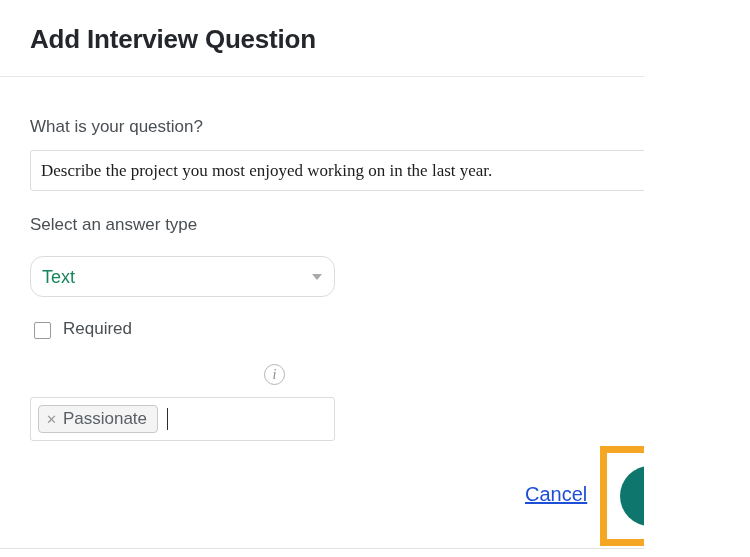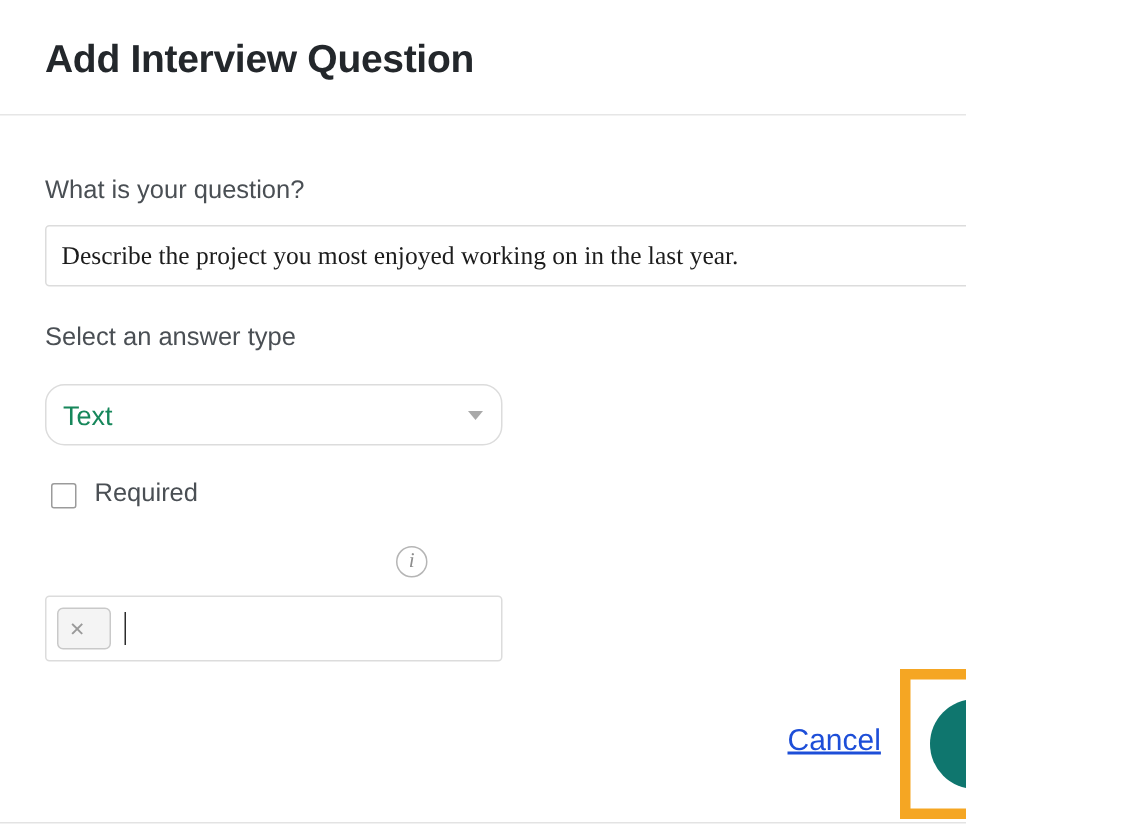--- a/index.html
+++ b/index.html
@@ -288,20 +288,21 @@
       <span class="checkbox-box"></span>
       <span class="checkbox-label">Required</span>
     </div>
 
 
     <div class="info-icon">i</div>
 
     <div class="tag-input-wrap">
       <span class="tag-pill">
         <span class="tag-remove">✕</span>
+        <span class="tag-text">Passionate</span>
       </span>
       <span class="tag-caret"></span>
     </div>
 
   </div>
 
   <div class="cancel-link">Cancel</div>
 
   <div class="add-highlight"></div>
 

